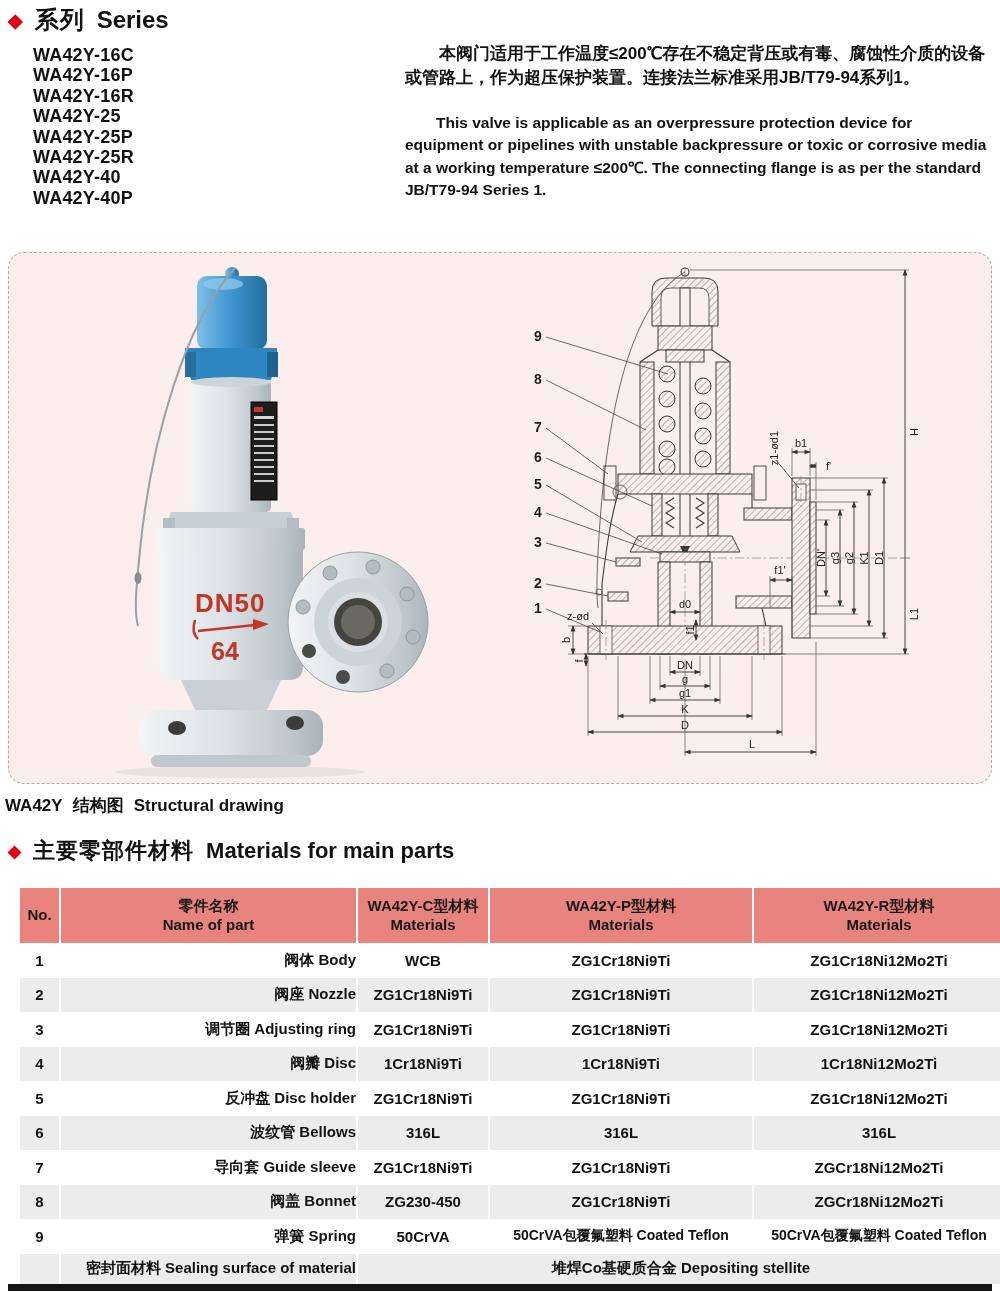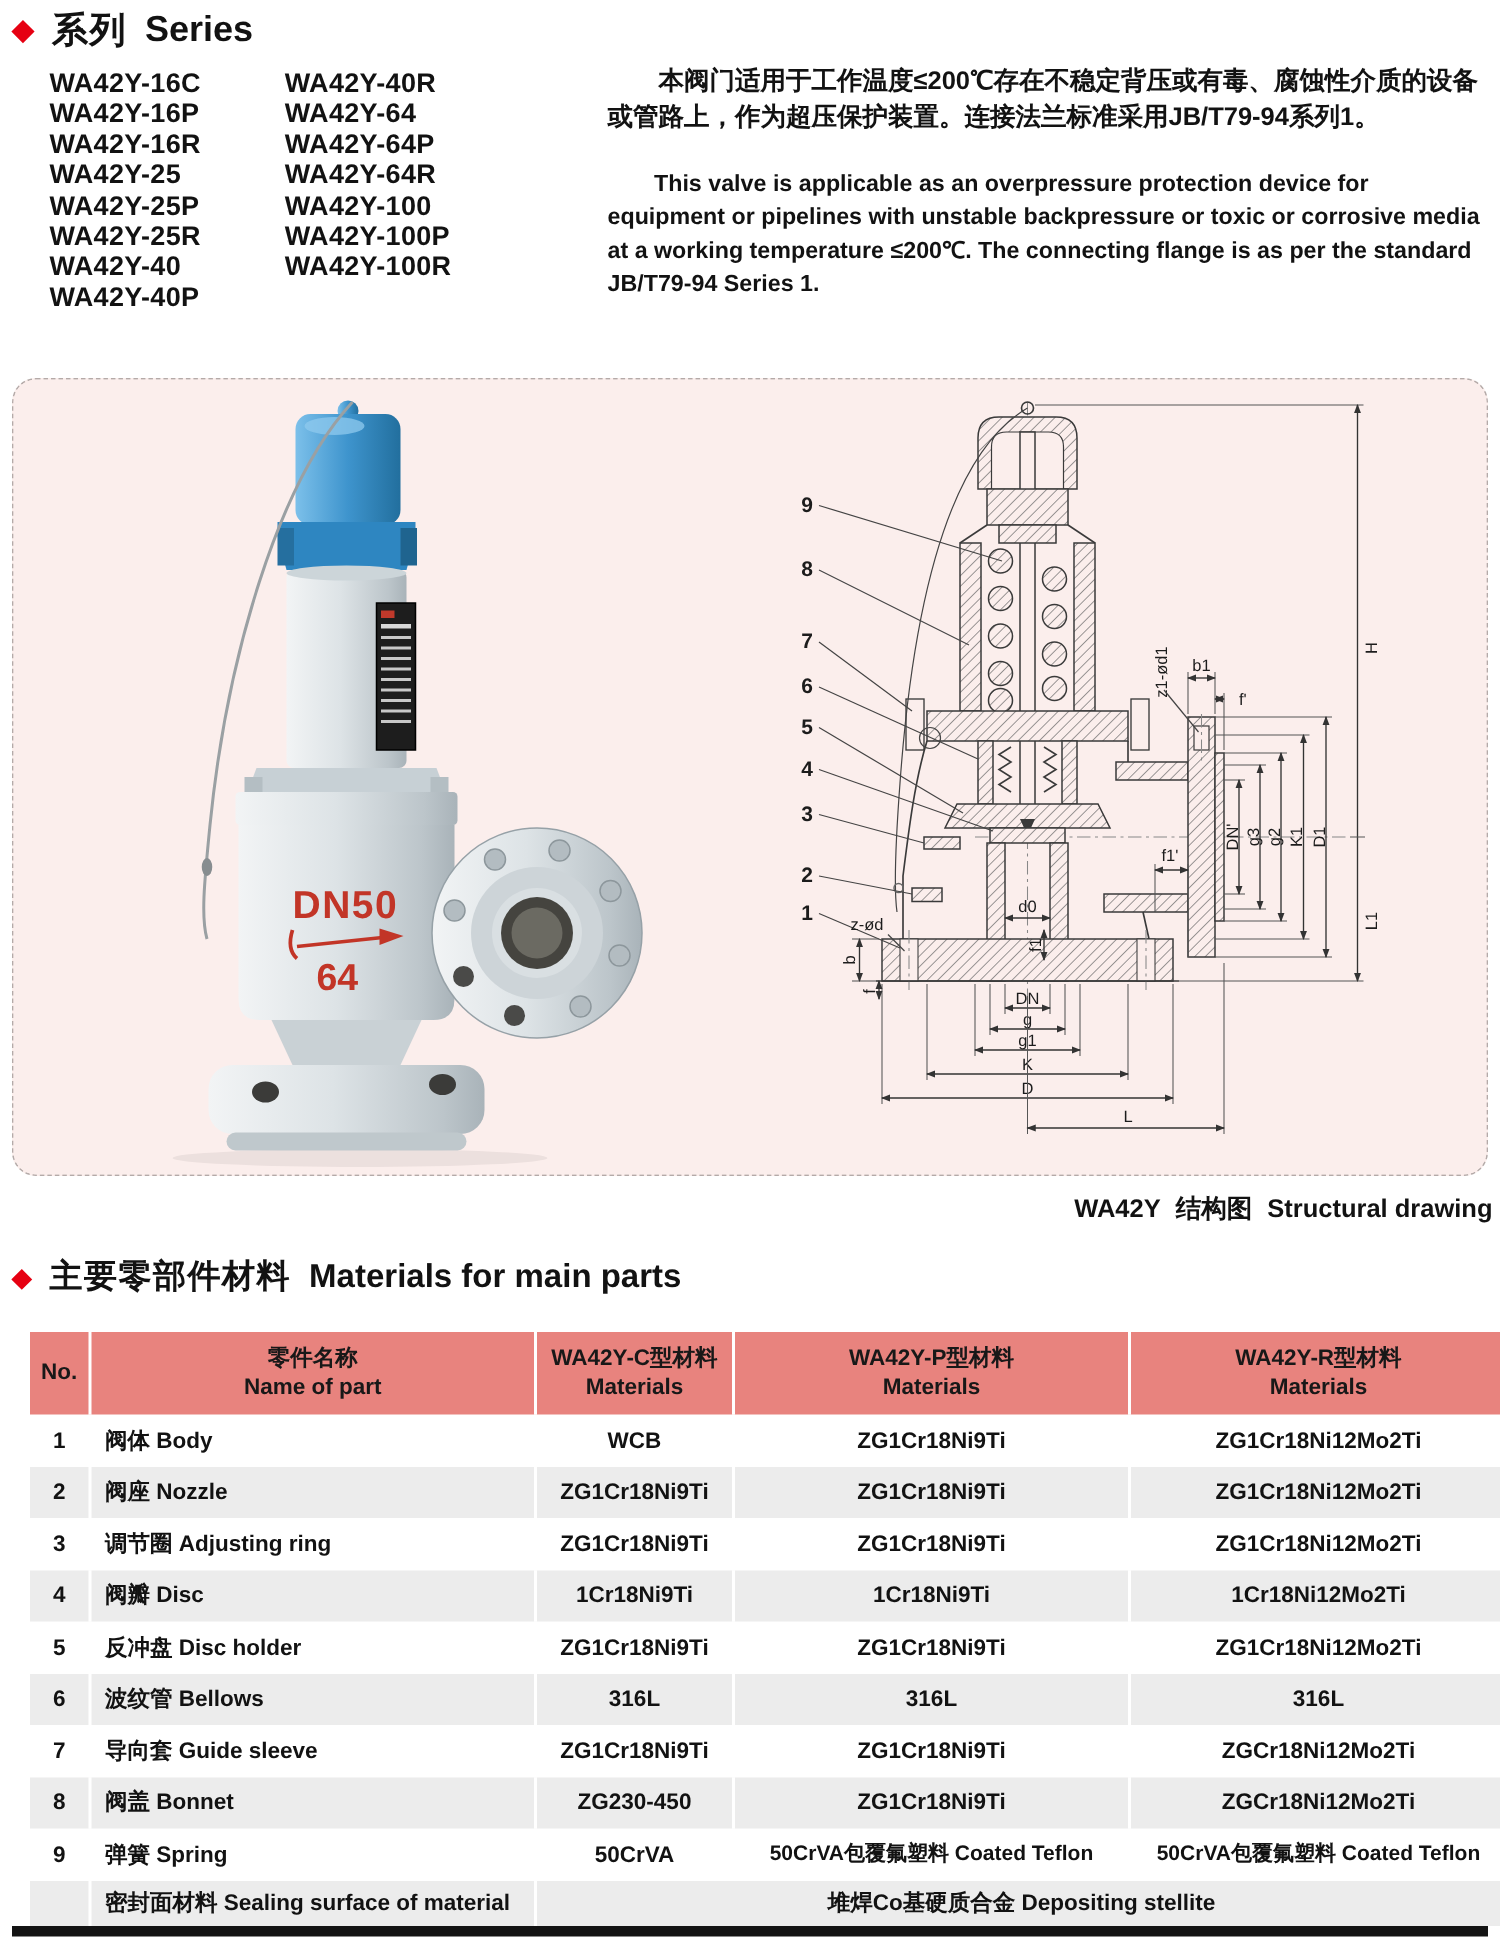--- a/index.html
+++ b/index.html
@@ -16,31 +16,31 @@
           font-size:18px;font-weight:700;line-height:20.4px;letter-spacing:.2px;}
   .models div{white-space:nowrap;}
   .desc{position:absolute;left:405px;top:42px;width:587px;font-weight:700;}
   .desc p{margin:0;text-indent:2em;}
   .desc .zh{font-size:17px;line-height:24px;}
   .desc .en{margin-top:22px;font-size:15.5px;line-height:22.4px;}
   .pinkbox{position:absolute;left:8px;top:252px;width:982px;height:530px;background:#fbeeec;
            border:1px dashed #b4aaa8;border-radius:16px;}
   .photo-svg{position:absolute;left:45px;top:260px;}
   .draw-svg{position:absolute;left:500px;top:262px;}
-  .caption{position:absolute;left:0;top:794px;width:1000px;text-align:right;
+  .caption{position:absolute;left:0;top:794px;width:1000px;text-align:left;
            font-size:17px;font-weight:700;}
   .caption span{margin:0 5px;}
   .mtable{position:absolute;left:20px;top:888px;width:984px;border-collapse:collapse;
           table-layout:fixed;font-weight:700;}
   .mtable th,.mtable td{padding:0;border-right:2px solid #fff;}
   .mtable th:last-child,.mtable td:last-child{border-right:none;}
   .mtable thead th{background:#e8837e;height:55px;font-size:15px;line-height:1.25;
                    text-align:center;vertical-align:middle;color:#181818;}
   .mtable tbody td{height:34.5px;font-size:15px;text-align:center;vertical-align:middle;}
-  .mtable td.name{text-align:left;padding-left:9px;}
+  .mtable td.name{text-align:right;padding-left:9px;}
   .mtable tr.alt{background:#ececec;}
   .mtable td.sm{font-size:14px;white-space:nowrap;}
   .mtable tr.foot td{height:30px;}
   .blackbar{position:absolute;left:8px;top:1283.5px;width:984px;height:7px;background:#141414;}
   text{font-family:"Liberation Sans",sans-serif;}
 </style>
 </head>
 <body>
 
 <div class="page">
@@ -54,29 +54,20 @@
   <div class="models">
     <div>
       <div>WA42Y-16C</div>
       <div>WA42Y-16P</div>
       <div>WA42Y-16R</div>
       <div>WA42Y-25</div>
       <div>WA42Y-25P</div>
       <div>WA42Y-25R</div>
       <div>WA42Y-40</div>
       <div>WA42Y-40P</div>
-    </div>
-    <div>
-      <div>WA42Y-40R</div>
-      <div>WA42Y-64</div>
-      <div>WA42Y-64P</div>
-      <div>WA42Y-64R</div>
-      <div>WA42Y-100</div>
-      <div>WA42Y-100P</div>
-      <div>WA42Y-100R</div>
     </div>
   </div>
 
   <div class="desc">
     <p class="zh">本阀门适用于工作温度≤200℃存在不稳定背压或有毒、腐蚀性介质的设备或管路上，作为超压保护装置。连接法兰标准采用JB/T79-94系列1。</p>
     <p class="en">This valve is applicable as an overpressure protection device for equipment or pipelines with unstable backpressure or toxic or corrosive media at a working temperature ≤200℃. The connecting flange is as per the standard JB/T79-94 Series 1.</p>
   </div>
 
   <div class="pinkbox"></div>
 

